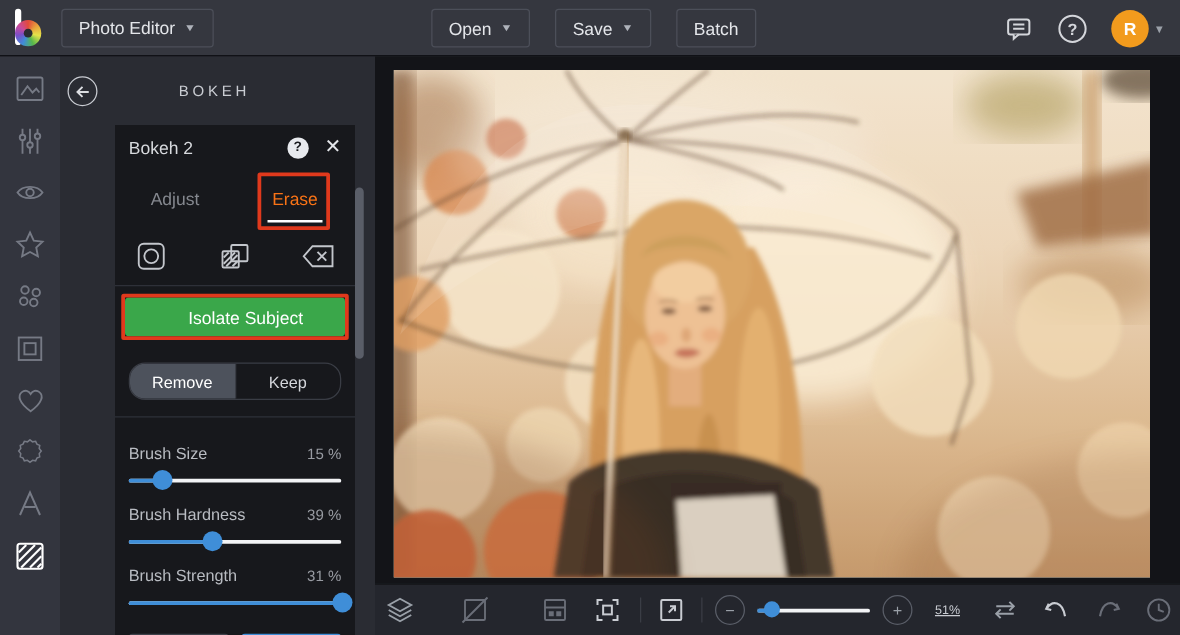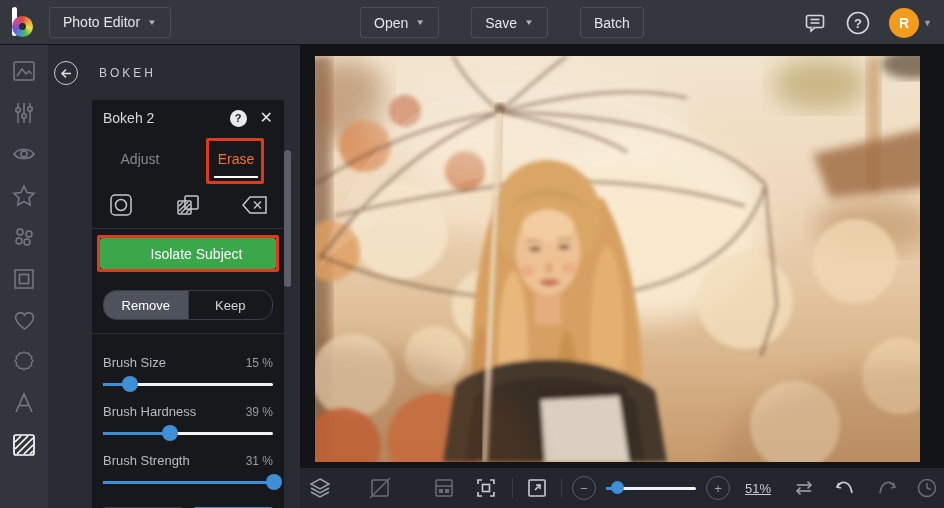--- a/index.html
+++ b/index.html
@@ -17,41 +17,41 @@
   .logo .bowl { position:absolute; left:3px; top:9px; width:21px; height:21px;
     border-radius:50%;
     background:conic-gradient(#e24a3b,#e8a33c,#e5e24a,#58b84a,#3f8ed8,#7a4fc9,#c94a9b,#e24a3b); }
   .logo .bowl::after { content:""; position:absolute; left:7px; top:7px; width:7px; height:7px;
     border-radius:50%; background:#2a2c33; }
   .tb-btn { height:31px; padding:0 13px; display:flex; align-items:center; gap:7px;
     border:1px solid #4c4f59; border-radius:3px; color:#e4e6ea; font-size:14px;
     background:transparent; cursor:pointer; }
   .tb-btn .chev { font-size:10px; color:#aeb2ba; transform:scaleY(.8); }
   .tb-product { margin-left:10px; }
-  .tb-center { position:absolute; left:360px; top:7px; display:flex; gap:32px; }
+  .tb-center { position:absolute; left:345px; top:7px; display:flex; gap:20px; }
   .tb-right { position:absolute; right:12px; top:0; height:45px; display:flex;
     align-items:center; gap:18px; }
   .icon-btn { color:#d4d6db; display:flex; align-items:center; cursor:pointer; }
   .avatar-wrap { display:flex; align-items:center; gap:4px; cursor:pointer; }
   .avatar { width:30px; height:30px; border-radius:50%; background:#f29b1d; color:#fff;
     font-size:14px; font-weight:bold; display:flex; align-items:center; justify-content:center; }
   .avatar-chev { color:#9ba0a8; font-size:9px; }
 
   
   .rail { position:absolute; left:0; top:45px; width:48px; height:463px;
     background:#33353e; display:flex; flex-direction:column; align-items:center;
     padding-top:14px; gap:17.5px; z-index:20; }
   .rail-item { width:26px; height:24px; display:flex; align-items:center;
     justify-content:center; color:#767a85; cursor:pointer; }
   .rail-item.active { color:#ffffff; }
 
   
   .panel { position:absolute; left:48px; top:45px; width:252px; height:463px;
     background:#2a2c33; z-index:10; }
-  .panel-header { position:absolute; left:0; top:16px; display:flex; align-items:center; }
+  .panel-header { position:absolute; left:0; top:16px; display:flex; align-items:center;gap:44px; }
   .back-btn { width:24px; height:24px; margin-left:6px; border:1.5px solid #c9ccd2;
     border-radius:50%; color:#dcdee2; display:flex; align-items:center;
     justify-content:center; cursor:pointer; font-size:13px; }
   .panel-title { margin-left:21px; color:#c9ccd2; font-size:12px; letter-spacing:3px; }
   .card { position:absolute; left:44px; top:55px; width:192px; height:408px;
     background:#17181c; overflow:hidden; }
   .card-titlerow { height:36px; display:flex; align-items:center; padding:0 11px; }
   .card-title { color:#d8dade; font-size:14px; flex:1; }
   .help-dot { width:17px; height:17px; border-radius:50%; background:#e8eaee; color:#17181c;
     font-size:11px; font-weight:bold; display:flex; align-items:center; justify-content:center;
@@ -113,21 +113,21 @@
   .bbar .icon-btn.bright { color:#c9ccd2; }
   .bbar .icon-btn.mid { color:#9aa0a8; }
   .vdiv { width:1px; height:20px; background:#3a3d45; }
   .zoom-slider { position:relative; width:90px; height:20px; cursor:pointer; }
   .zoom-slider .track { position:absolute; left:0; right:0; top:9px; height:2.5px;
     background:#f2f3f5; border-radius:2px; }
   .zoom-slider .fill { position:absolute; left:0; top:9px; height:2.5px; background:#3f8ed8;
     width:var(--pct,0%); }
   .zoom-slider .thumb { position:absolute; top:3px; width:13px; height:13px; border-radius:50%;
     background:#3f8ed8; left:calc(var(--pct,0%) - 6px); }
-  .zoom-pct { color:#c9ccd2; font-size:13px; width:38px; text-align:center;text-decoration:underline; }
+  .zoom-pct { color:#c9ccd2; font-size:10px; width:38px; text-align:center;text-decoration:underline; }
   .ring-btn { width:24px; height:24px; border:1.5px solid #5a5e68; border-radius:50%;
     color:#9aa0a8; display:flex; align-items:center; justify-content:center;
     font-size:13px; cursor:pointer; }
 </style>
 </head>
 <body>
 
 <div id="app">
 
   <div class="topbar">

